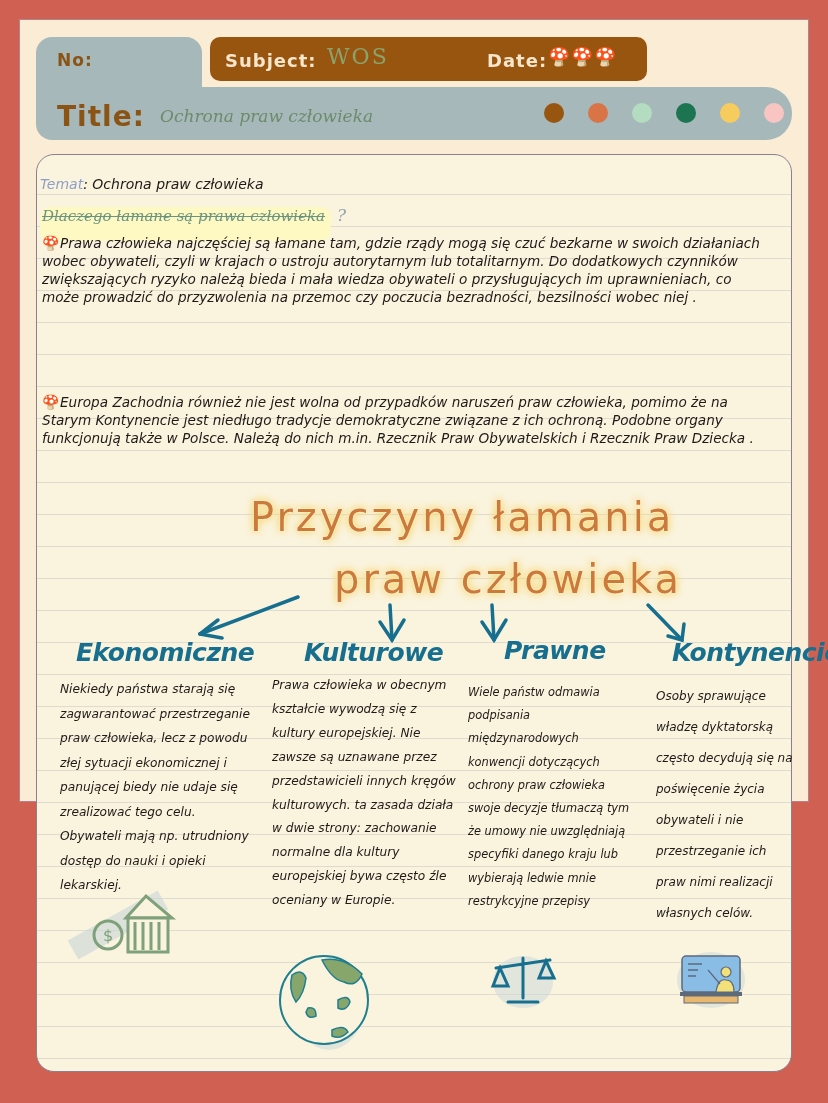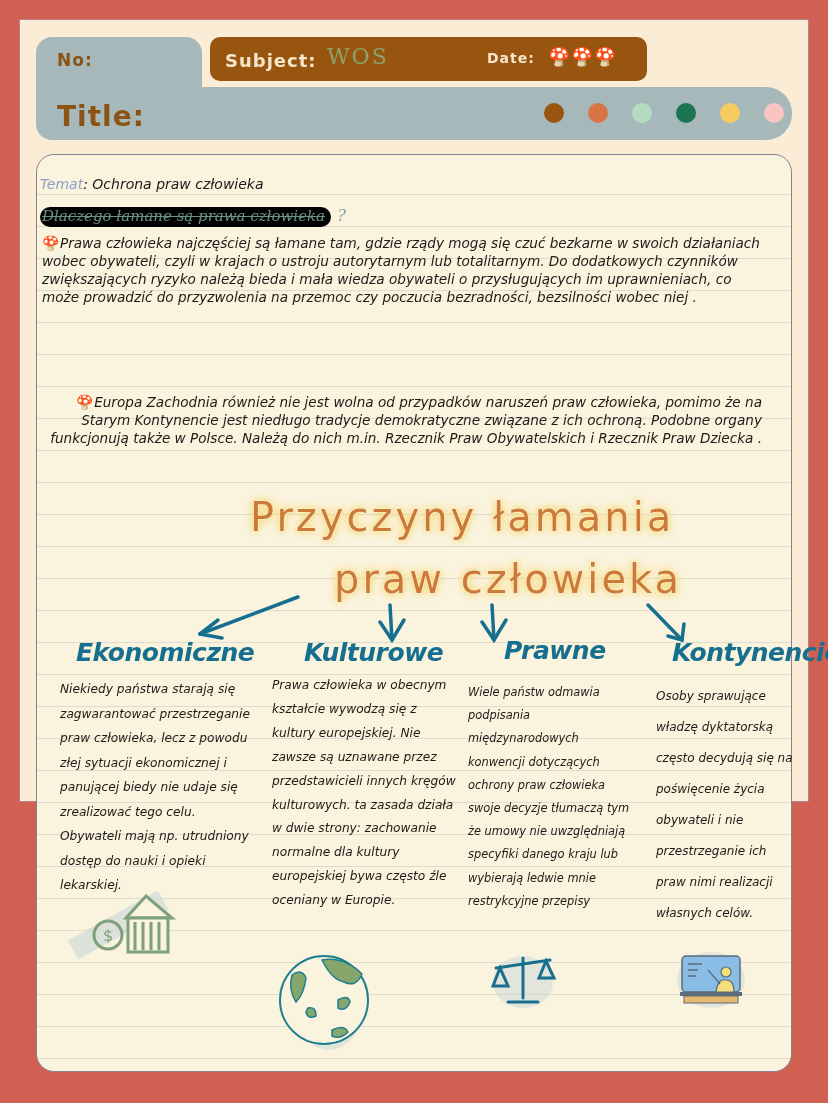--- a/index.html
+++ b/index.html
@@ -27,46 +27,46 @@
     position: absolute; left: 190px; top: 17px; width: 437px; height: 44px;
     background: #985510; border-radius: 10px;
   }
   .lbl {
     position: absolute; font-family: "DejaVu Sans", sans-serif; font-weight: bold;
     letter-spacing: 1px;
   }
   .no-lbl { left: 37px; top: 30px; font-size: 17px; color: #8b5314; }
   .subject-lbl { left: 205px; top: 30px; font-size: 18px; color: #f7e6cc; }
   .subject-val { left: 307px; top: 24px; font-size: 22px; color: #8aa36b; font-family: "DejaVu Serif", serif; font-weight: normal; letter-spacing: 2px;}
-  .date-lbl { left: 467px; top: 30px; font-size: 14px; color: #f7e6cc; }
+  .date-lbl { left: 467px; top: 30px; font-size: 18px; color: #f7e6cc; }
   .date-val { left: 528px; top: 26px; font-size: 18px; }
   .title-lbl { left: 37px; top: 80px; font-size: 28px; color: #8b5314; }
   .title-val { left: 140px; top: 86px; font-size: 17px; color: #6c8c6c; font-family: "DejaVu Serif", serif; font-style: italic; font-weight: normal; letter-spacing: 0;}
   .dots { position: absolute; left: 524px; top: 83px; display: flex; gap: 24px; }
   .dot { width: 20px; height: 20px; border-radius: 50%; }
 
   
   .nb {
     position: absolute; left: 16px; top: 134px; width: 756px; height: 918px;
     background: #faf3de; border: 1.5px solid #8a8091; border-radius: 18px;
     background-image: repeating-linear-gradient(to bottom, transparent 0, transparent 31px, rgba(200,200,195,0.55) 31px, rgba(200,200,195,0.55) 32px);
     background-position: 0 8px;
   }
   .script { font-family: "DejaVu Sans", sans-serif; font-style: italic; color: #1d1a17; }
   .temat { position: absolute; left: 40px; top: 176px; font-size: 14px; }
   .temat .k { color: #8ea0c8; }
   .question {
     position: absolute; left: 40px; top: 205px; font-size: 15px; color: #6a9480;
     font-family: "DejaVu Serif", serif; font-style: italic; text-decoration: line-through;
   }
-  .question .hl { background: #000000; border-radius: 10px; padding: 0 6px 2px 2px; }
+  .question .hl { background: #fef9c3; border-radius: 10px; padding: 0 6px 16px 2px; }
   .question .q { color: #8fa3b3; text-decoration: none; display:inline-block; margin-left:6px; font-size: 17px;}
   .para { position: absolute; left: 42px; width: 720px; font-size: 13.6px; line-height: 18px; }
   .p1 { top: 234px; }
-  .p2 { top: 393px; text-align: right; }
+  .p2 { top: 393px; }
   .bullet { display: inline-block; width: 18px; font-style: normal; font-size: 14px; }
 
   .bigtitle {
     position: absolute; font-family: "DejaVu Sans", sans-serif; color: #cc7a3a; font-size: 40px; letter-spacing: 3px;
     text-shadow: 0 0 2px #fff, 0 0 6px #f7d56a, 0 0 10px #f5d86f;
     padding-left: 28px;
   }
   .bt1 { left: 222px; top: 494px; }
   .bt2 { left: 306px; top: 556px; }
 
@@ -88,20 +88,21 @@
   <div class="hdr-left"></div>
   <div class="hdr-bar"></div>
   <div class="hdr-subject"></div>
 
   <span class="lbl no-lbl">No:</span>
   <span class="lbl subject-lbl">Subject:</span>
   <span class="lbl subject-val">WOS</span>
   <span class="lbl date-lbl">Date:</span>
   <span class="lbl date-val">🍄🍄🍄</span>
   <span class="lbl title-lbl">Title:</span>
+  <span class="lbl title-val">Ochrona praw człowieka</span>
 
   <div class="dots">
     <div class="dot" style="background:#985510"></div>
     <div class="dot" style="background:#d97446"></div>
     <div class="dot" style="background:#b3dcc1"></div>
     <div class="dot" style="background:#1c7550"></div>
     <div class="dot" style="background:#f7cc5e"></div>
     <div class="dot" style="background:#f9c5c2"></div>
   </div>
 

